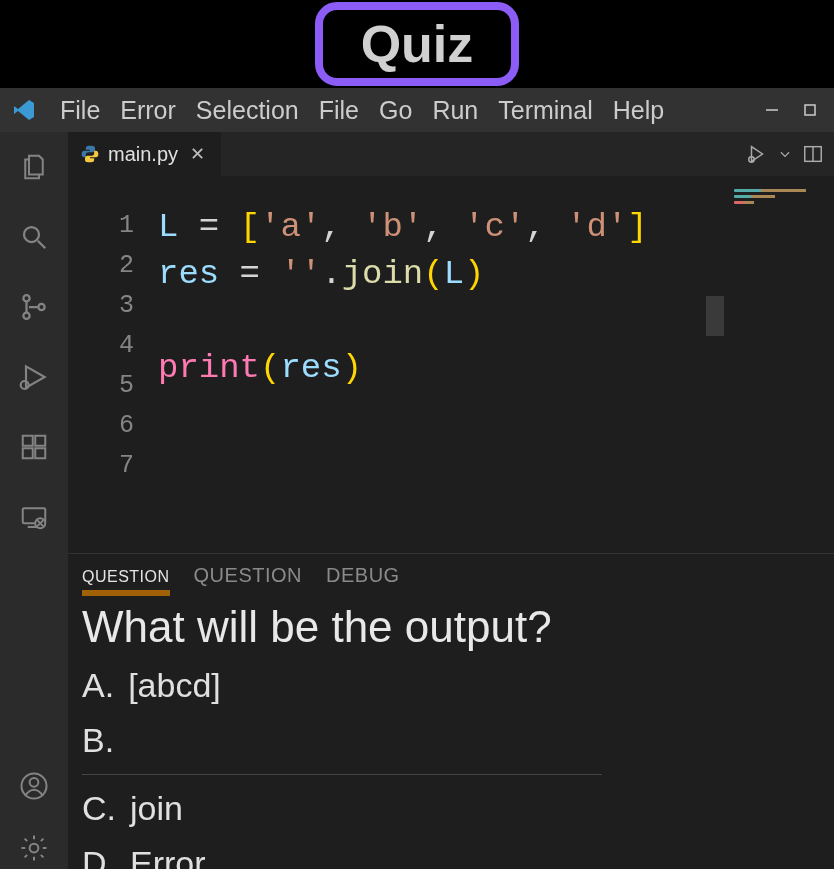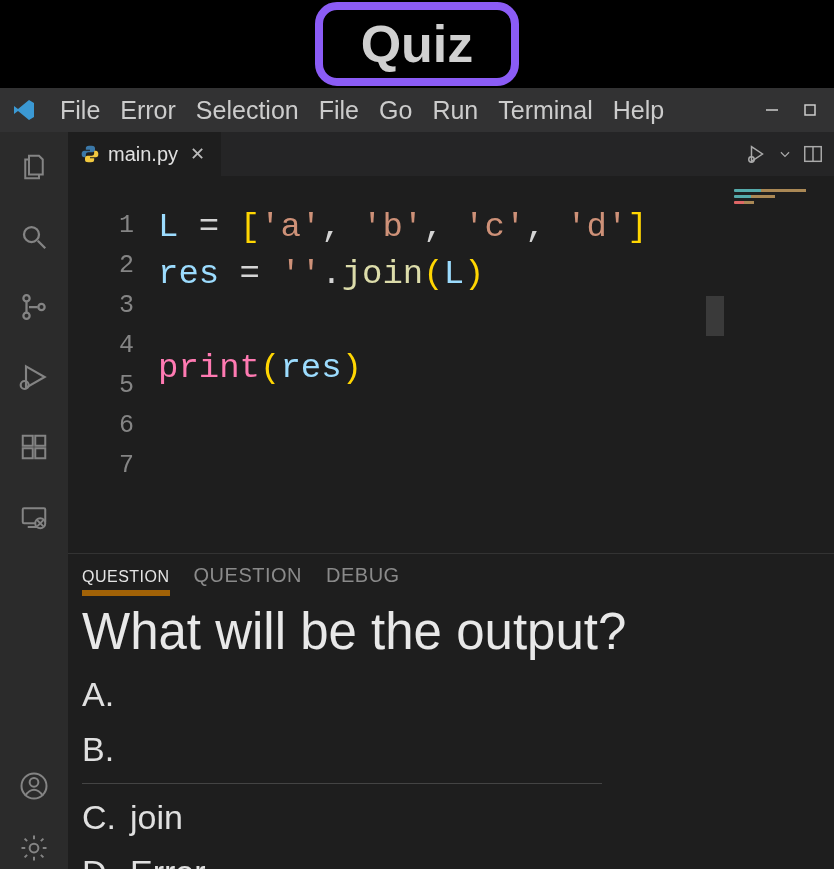--- a/index.html
+++ b/index.html
@@ -165,21 +165,21 @@
       letter-spacing: 0.5px;
       cursor: pointer;
       padding-bottom: 4px;
     }
     .panel-tab.active {
       color: #e4e4e4;
       border-bottom: 6px solid #a16207;
       font-size: 16px;
       text-align: right;
     }
-    .question-text { font-size: 51px; color: #e8e8e8; margin: 6px 0 10px 0; }
+    .question-text { font-size: 44px; color: #e8e8e8; margin: 6px 0 10px 0; }
     .options { display: flex; flex-direction: column; gap: 8px; }
     .option {
       font-size: 34px;
       color: #e0e0e0;
       padding: 4px 0;
       display: flex;
       gap: 14px;
     }
     .opt-divider {
       border-top: 1px solid #444;
@@ -338,20 +338,21 @@
     <div class="panel">
       <div class="panel-tabs">
         <div class="panel-tab active">QUESTION</div>
         <div class="panel-tab">QUESTION</div>
         <div class="panel-tab">DEBUG</div>
       </div>
       <div class="question-text">What will be the output?</div>
       <div class="options">
         <div class="option">
           <span>A.</span>
+          <span>[abcd]</span>
         </div>
         <div class="option">
           <span>B.</span>
         </div>
         <div class="opt-divider"></div>
         <div class="option">
           <span>C.</span>
           <span>join</span>
         </div>
         <div class="option">

